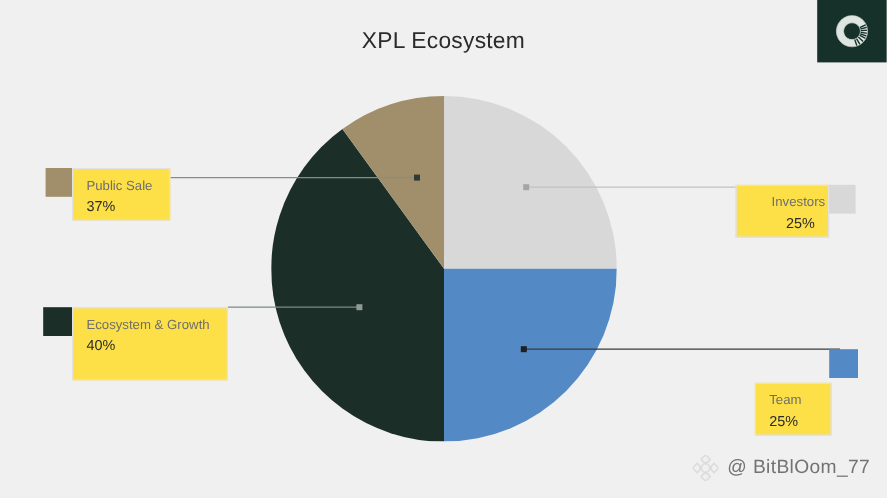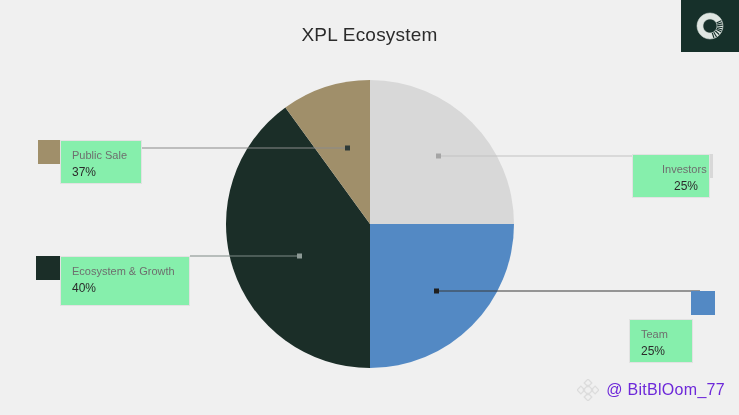--- a/index.html
+++ b/index.html
@@ -50,21 +50,21 @@
     position: absolute;
     left: 0; top: 0;
     width: 739px;
     height: 415px;
     pointer-events: none;
   }
 
   
   .callout {
     position: absolute;
-    background: #86efac;
+    background: #fde047;
     border: 1px solid #e2e2e2;
     box-sizing: border-box;
     padding: 7px 11px 8px 11px;
     z-index: 5;
   }
   .callout .cname {
     font-size: 11px;
     color: #6e6e6e;
     line-height: 14px;
     white-space: nowrap;
@@ -86,24 +86,24 @@
     position: absolute;
     width: 24px;
     height: 24px;
     z-index: 4;
   }
 
   
   #callout-public-sale { left: 60px;  top: 140px; width: 82px;  height: 44px; }
   #swatch-public-sale  { left: 38px;  top: 140px; }
 
-  #callout-ecosystem   { left: 60px;  top: 256px; width: 130px; height: 50px; }
+  #callout-ecosystem   { left: 60px;  top: 256px; width: 130px; height: 61px; }
   #swatch-ecosystem    { left: 36px;  top: 256px; }
 
-  #callout-investors   { left: 632px; top: 154px; width: 78px;  height: 44px; padding-left: 29px; }
+  #callout-investors   { left: 613px; top: 154px; width: 78px;  height: 44px; padding-left: 29px; }
   #swatch-investors    { left: 689px; top: 154px; }
 
   #callout-team        { left: 629px; top: 291px; width: 64px;  height: 44px; margin-top: 28px; }
   #swatch-team         { left: 691px; top: 291px; }
 
   
   #brand-logo {
     position: absolute;
     right: 0;
     top: 0;
@@ -117,21 +117,21 @@
   }
 
   
   #watermark {
     position: absolute;
     right: 14px;
     bottom: 14px;
     display: flex;
     align-items: center;
     gap: 7px;
-    color: #6d28d9;
+    color: #737373;
     font-size: 16px;
     z-index: 8;
     user-select: none;
   }
   #watermark .wm-text { letter-spacing: 0.3px; }
 </style>
 </head>
 <body>
 
 <div id="stage">

